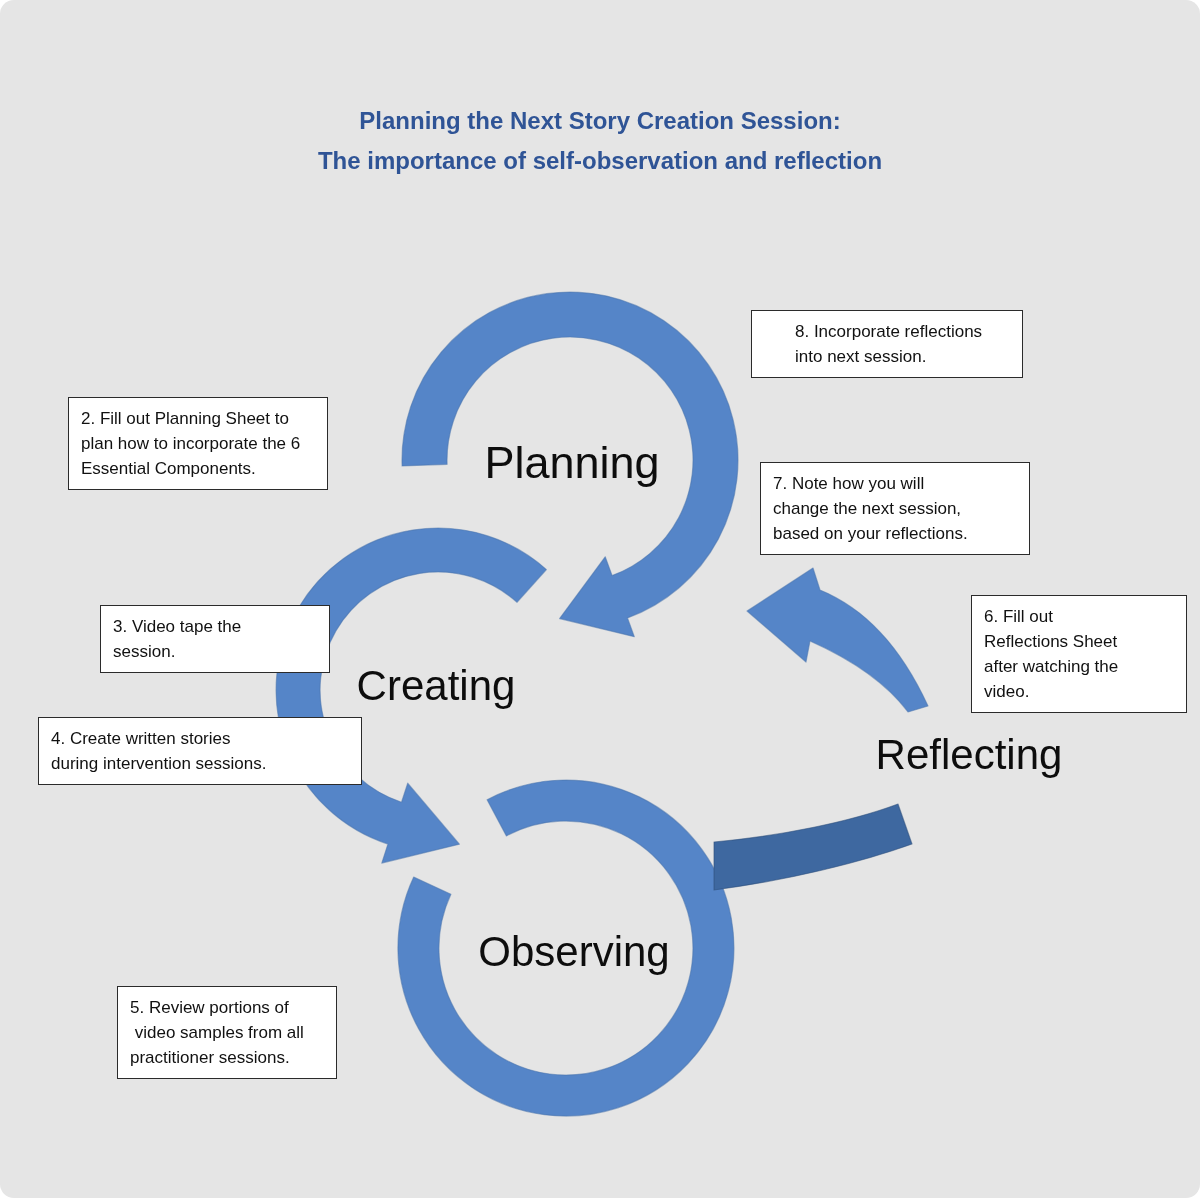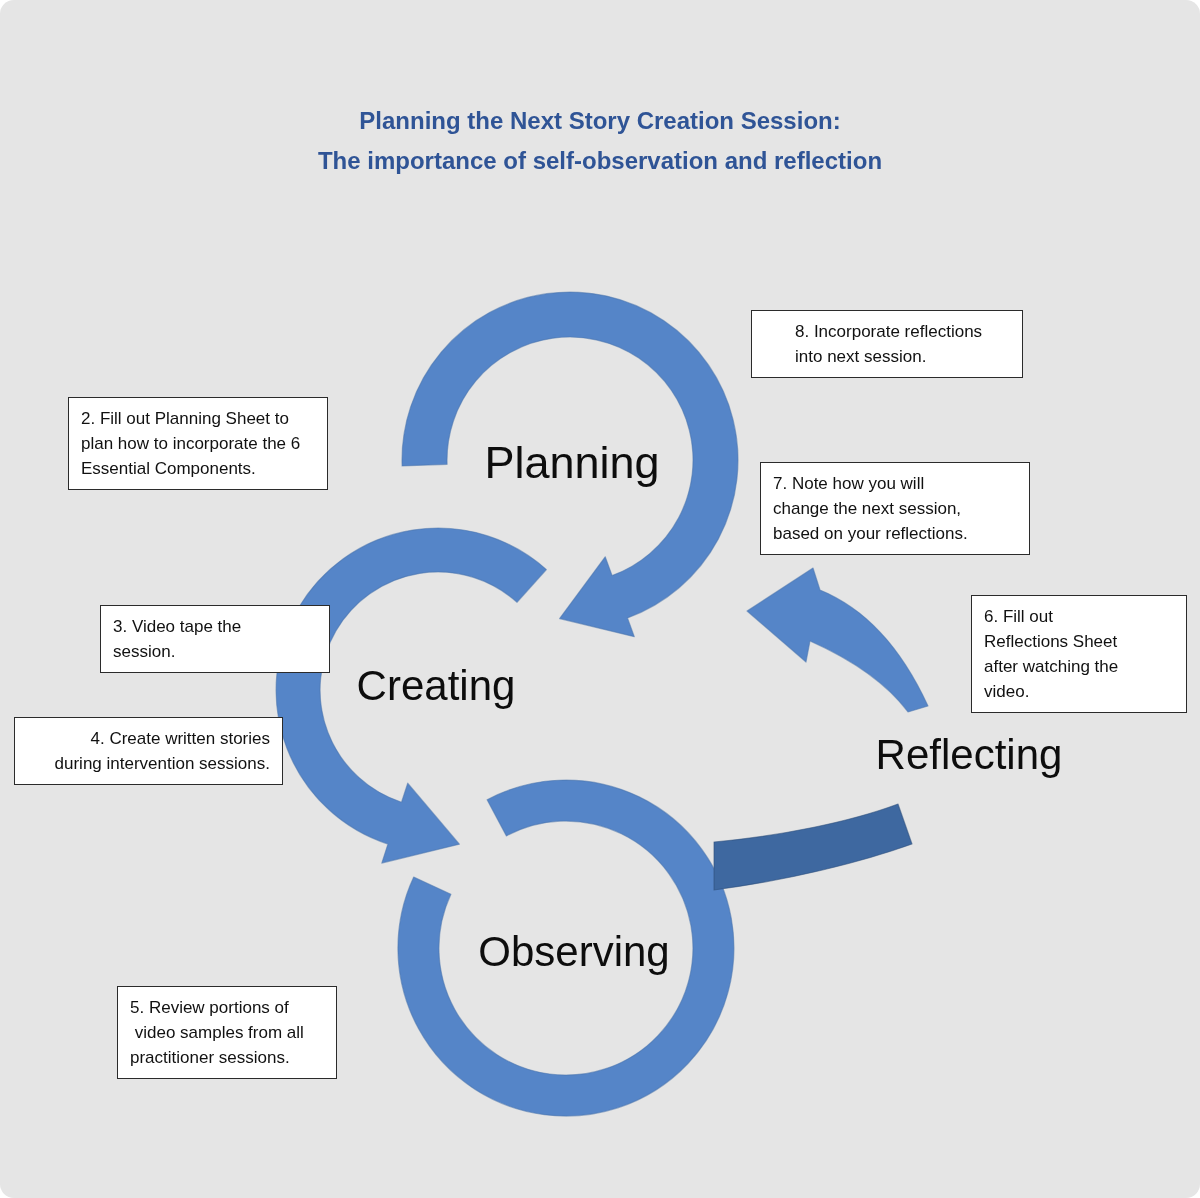--- a/index.html
+++ b/index.html
@@ -15,21 +15,21 @@
   }
   .title span{display:block;}
   .note{
     position:absolute;background:#ffffff;border:1.5px solid #2b2b2b;
     color:#111111;font-size:17px;line-height:25px;white-space:pre-wrap;
     padding:8px 12px;box-sizing:border-box;
   }
   .note-1{left:75px;  top:254px; width:326px;}
   .note-2{left:68px;  top:397px; width:260px;}
   .note-3{left:53px;  top:605px; width:230px;margin-left:47px;}
-  .note-4{left:14px;  top:717px; width:269px;text-align:right;}
+  .note-4{left:38px;  top:717px; width:324px;}
   .note-5{left:117px; top:956px; width:220px;margin-top:30px;}
   .note-6{left:971px; top:595px; width:216px;}
   .note-7{left:760px; top:462px; width:270px;}
   .note-8{left:751px; top:310px; width:272px;padding-left:43px;}
   .stage-label{
     position:absolute;transform:translate(-50%,-50%);
     color:#0d0d0d;font-size:42px;white-space:nowrap;
   }
   .stage-planning  {left:572px;top:463px;font-size:45px;text-align:center;}
   .stage-creating  {left:436px;top:686px;}

